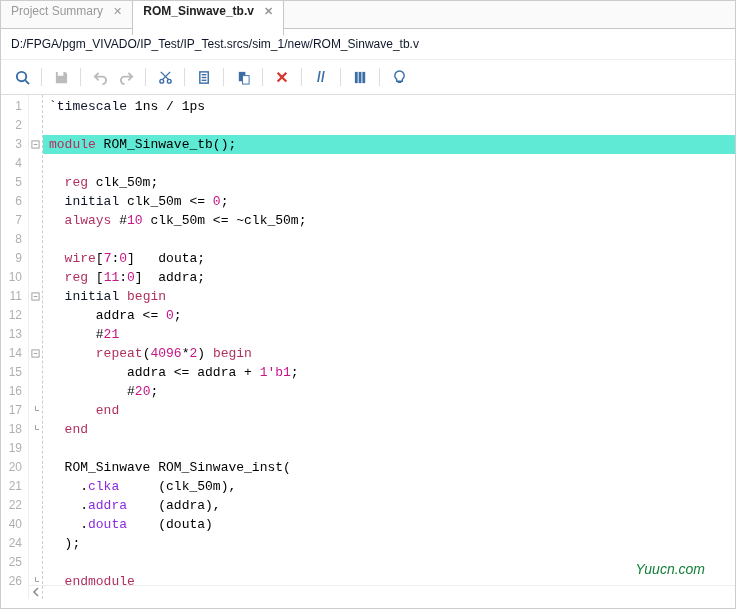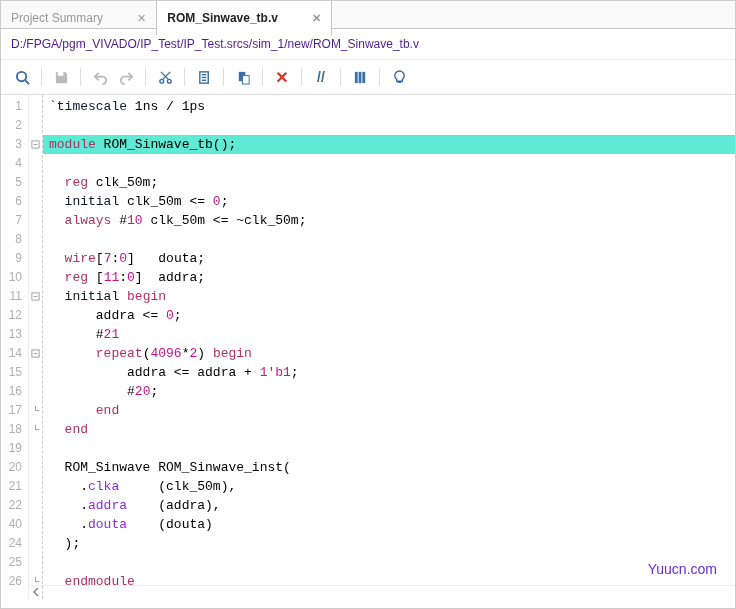--- a/index.html
+++ b/index.html
@@ -1,43 +1,43 @@
 <!DOCTYPE html>
 <html><head>
 <meta charset="utf-8">
 <style>
 * { margin: 0; padding: 0; box-sizing: border-box; }
 body { font-family: sans-serif; font-size: 12px; background: #fff; width: 736px; height: 609px; overflow: hidden; border: 1px solid #ccc; }
 .tabs { display: flex; border-bottom: 1px solid #c7c7c7; height: 28px; background: #fafafa; }
-.tab { display: flex; align-items: center; padding: 17px 10px; border-right: 1px solid #c7c7c7; color: #888; cursor: pointer; gap: 24px; }
+.tab { display: flex; align-items: flex-end; padding: 17px 10px; border-right: 1px solid #c7c7c7; color: #888; cursor: pointer; }
 .tab.active { background: #fff; color: #222; font-weight: bold; border-bottom: 1px solid #fff; margin-bottom: -1px; }
 .tab.inactive { color: #999; }
 .close { margin-left: 10px; color: #999; font-size: 11px; }
-.path { padding: 8px 10px; color: #4c1d95; font-size: 12px; border-bottom: 1px solid #eee; }
+.path { padding: 8px 10px; color: #0f172a; font-size: 12px; border-bottom: 1px solid #eee; }
 .toolbar { display: flex; align-items: center; padding: 6px 10px; gap: 4px; border-bottom: 1px solid #ddd; }
 .tool { width: 22px; height: 22px; display: flex; align-items: center; justify-content: center; color: #3a6ea5; cursor: pointer; }
 .tool.disabled { color: #bbb; }
 .tool svg { width: 15px; height: 15px; }
 .sep { width: 1px; height: 18px; background: #ddd; margin: 0 4px; }
 .editor { display: flex; height: calc(100% - 103px); position: relative; }
 .gutter { width: 28px; text-align: right; color: #b0b0b0; padding-top: 2px; border-right: 1px solid #eee; }
 .marks { width: 14px; padding-top: 2px; border-right: 1px dashed #ccc; }
 .mark { height: 19px; display: flex; align-items: center; justify-content: center; color: #999; }
 .mark svg { width: 9px; height: 9px; }
 .code { flex: 1; font-family: "Courier New", monospace; font-size: 13px; padding-top: 2px; }
 .ln { height: 19px; line-height: 19px; padding-right: 6px; }
 .cl { height: 19px; line-height: 19px; padding-left: 6px; white-space: pre; }
 .hl { background: #5eead4; }
 .kw1 { color: #0f172a; }
 .kw2 { color: #b03060; }
 .kw3 { color: #8a2be2; }
 .num { color: #c71585; }
 .scroll { position: absolute; bottom: 0; left: 28px; right: 0; height: 14px; border-top: 1px solid #eee; }
 .scroll svg { width: 10px; height: 10px; margin-left: 2px; color: #888; }
-.watermark { position: absolute; right: 18px; bottom: 22px; color: #6d28d9; font-size: 14px; }
+.watermark { position: absolute; right: 30px; bottom: 22px; color: #15803d; font-size: 14px; font-style: italic; }
 </style>
 </head>
 <body>
 
 <div class="tabs">
   <div class="tab inactive">
     <span>Project Summary</span>
     <span class="close">✕</span>
   </div>
   <div class="tab active">

